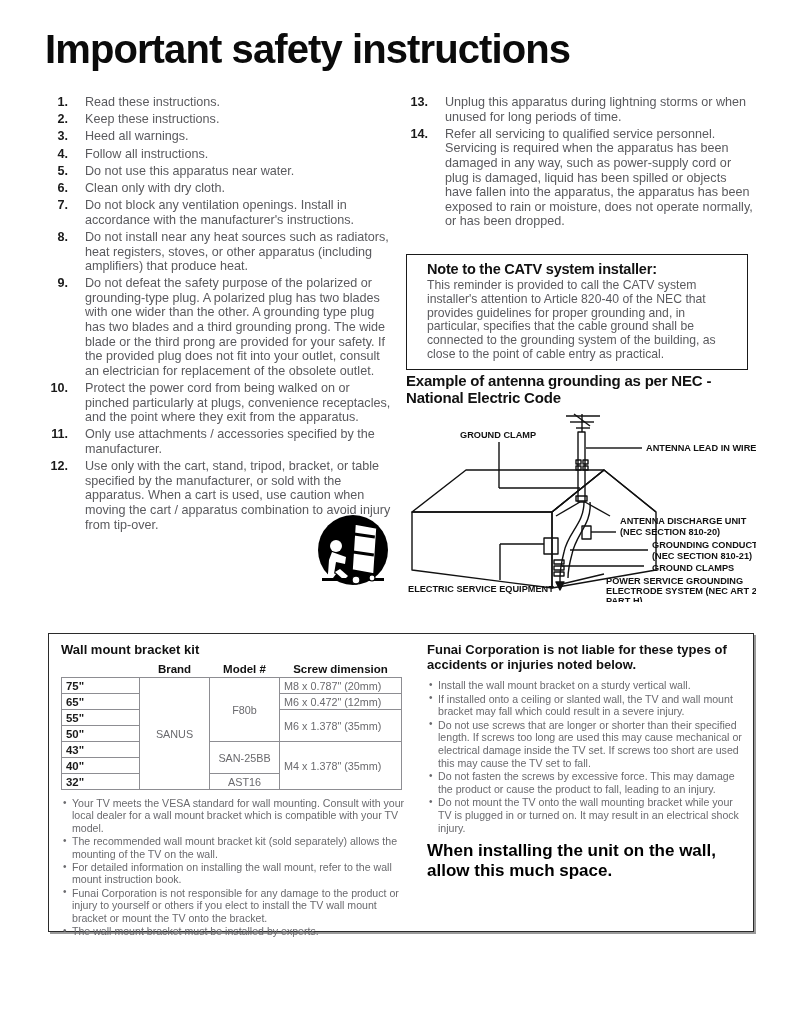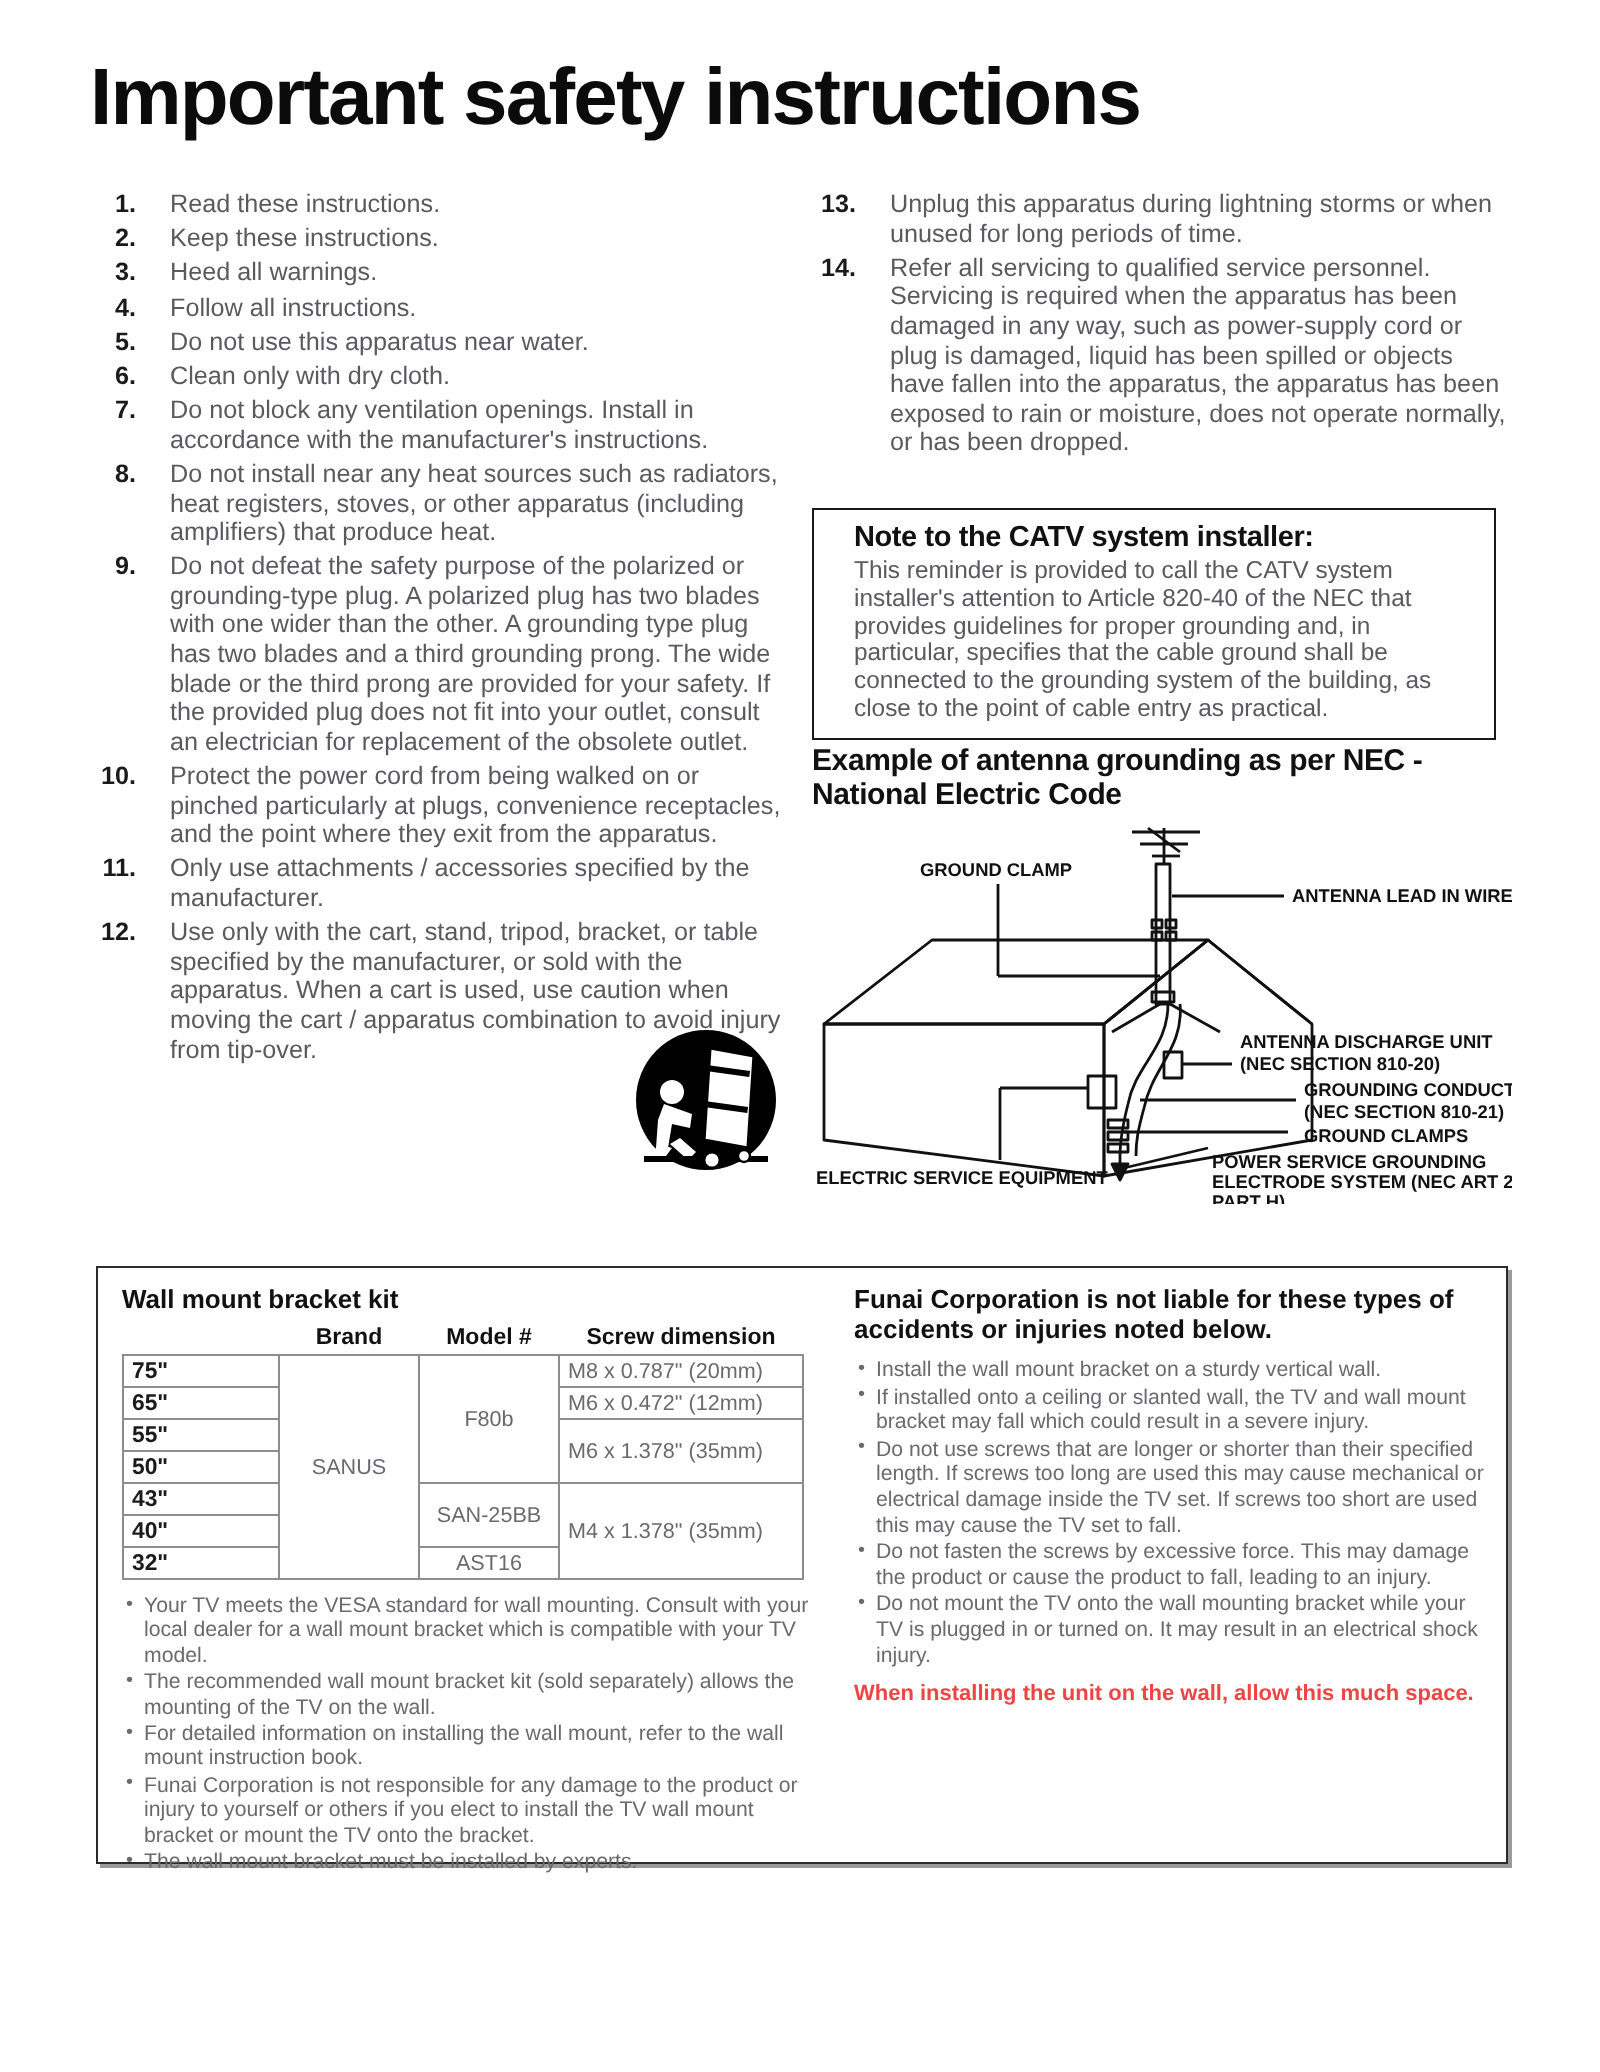--- a/index.html
+++ b/index.html
@@ -219,23 +219,23 @@
     content: "\2022";
     position: absolute;
     left: 2px;
     top: -0.5px;
     font-size: 10px;
     color: #6a6a6e;
   }
   ul.bullets.tight li { line-height: 12.6px; }
 
   .space-head {
-    font-size: 11px;
-    font-weight: 700;
-    color: #ef4444;
+    font-size: 17px;
+    font-weight: 700;
+    color: #000000;
     margin-top: 7px;
     margin-bottom: 20px;
   }
   table.space {
     border-collapse: collapse;
     width: 300px;
   }
   table.space td {
     font-size: 11.4px;
     padding: 2px 0;

